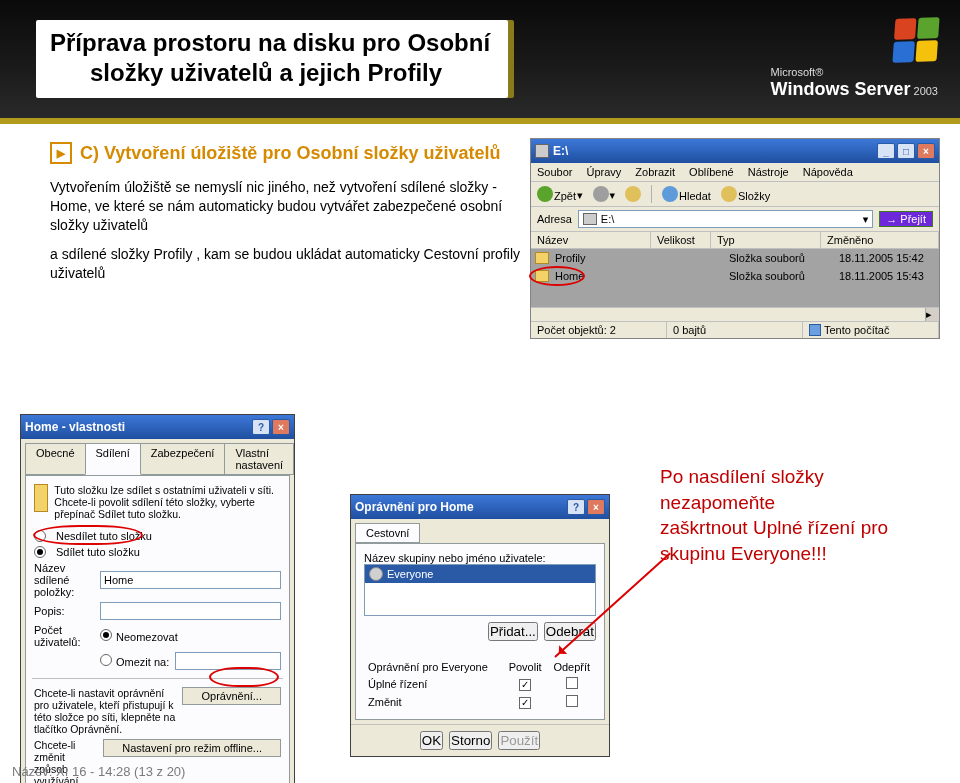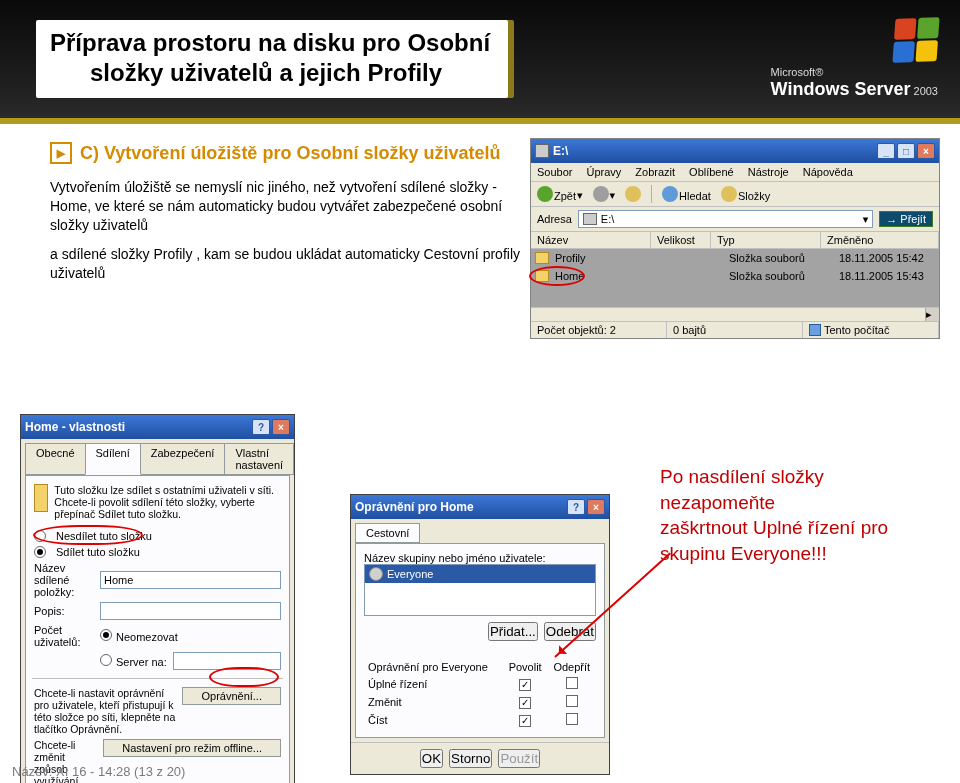--- a/index.html
+++ b/index.html
@@ -92,21 +92,21 @@
   .toolrow { background:#ece9d8; padding:3px 6px; display:flex; gap:10px; align-items:center; border-bottom:1px solid #c0c0c0;}
   .toolbtn { display:flex; align-items:flex-end; gap:1px; color:#000;}
   .toolbtn .ico{width:16px;height:16px;border-radius:50%;}
   .ico-back{background:#5aa32c;}
   .ico-fwd{background:#9e9e9e;}
   .ico-up{background:#e0c05a;}
   .ico-search{background:#5f9bd8;}
   .ico-folders{background:#e0c05a;}
   .addrrow { background:#ece9d8; padding:3px 6px; display:flex; align-items:center; gap:6px; border-bottom:1px solid #c0c0c0;}
   .addrfield{flex:1;height:18px;background:#fff;border:1px solid #7f9db9;padding:1px 4px;display:flex;align-items:center;gap:4px;}
-  .gobtn{background:#0c4a6e;color:#fff;padding:1px 6px;border:1px solid #3c7a1c;}
+  .gobtn{background:#6d28d9;color:#fff;padding:1px 6px;border:1px solid #3c7a1c;}
   .listhead { display:flex; background:#ece9d8; border-bottom:1px solid #c0c0c0;}
   .listhead div{padding:2px 6px;border-right:1px solid #c0c0c0;font-size:11px;}
   .listhead .c-name{width:120px;} .listhead .c-size{width:60px;} .listhead .c-type{width:110px;} .listhead .c-mod{flex:1;}
   .listbody{background:#a3a3a3;min-height:58px;position:relative;}
   .listrow{display:flex;align-items:center;height:18px;}
   .listrow .fic{width:14px;height:12px;background:#f4d26a;border:1px solid #b58b1f;margin:0 4px;}
   .listrow .c-name{width:116px;padding-left:2px;} .listrow .c-size{width:60px;} .listrow .c-type{width:110px;} .listrow .c-mod{flex:1;}
   .redcircle{border:2px solid #d00;border-radius:50%;position:absolute;}
   .statrow{display:flex;background:#ece9d8;border-top:1px solid #c0c0c0;}
   .statrow div{border-right:1px solid #c0c0c0;padding:2px 6px;font-size:11px;flex:1;display:flex;align-items:center;gap:3px;}
@@ -322,21 +322,21 @@
       <div class="row">
           <span class="lbl">Popis:</span>
           <input class="txt" style="">
         </div>
       <div class="row">
           <span class="lbl">Počet uživatelů:</span>
         <span><span class="radio on"></span><span>Neomezovat</span></span>
       </div>
       <div class="row">
           <span class="lbl"></span>
-        <span><span class="radio"></span><span>Server na:</span></span>
+        <span><span class="radio"></span><span>Omezit na:</span></span>
         <input class="txt" style="width: 50px;">
       </div>
       <div class="sep"></div>
       <div class="row" style="align-items:flex-start;">
         <span style="flex:1;font-size:10.5px;">Chcete-li nastavit oprávnění pro uživatele, kteří přistupují k této složce po síti, klepněte na tlačítko Oprávnění.</span>
         <button class="btn" style="position:relative;">Oprávnění...</button>
       </div>
       <div class="row" style="align-items:flex-start;">
         <span style="flex:1;font-size:10.5px;">Chcete-li změnit způsob využívání obsahu uživateli v režimu offline, klepněte na tlačítko Nastavení pro režim offline.</span>
         <button class="btn">Nastavení pro režim offline...</button>
@@ -381,25 +381,20 @@
         <tr>
               <td>Úplné řízení</td>
             <td style="text-align:center;"><span class="chk on"></span></td>
             <td style="text-align:center;"><span class="chk"></span></td>
             </tr>
         <tr>
               <td>Změnit</td>
             <td style="text-align:center;"><span class="chk on"></span></td>
             <td style="text-align:center;"><span class="chk"></span></td>
             </tr>
-        <tr>
-              <td>Číst</td>
-            <td style="text-align:center;"><span class="chk on"></span></td>
-            <td style="text-align:center;"><span class="chk"></span></td>
-            </tr>
       </tbody>
         </table>
     </div>
     <div class="btm">
       <button class="btn">OK</button>
       <button class="btn">Storno</button>
       <button class="btn" style="color:#999;">Použít</button>
     </div>
   </div>
 

